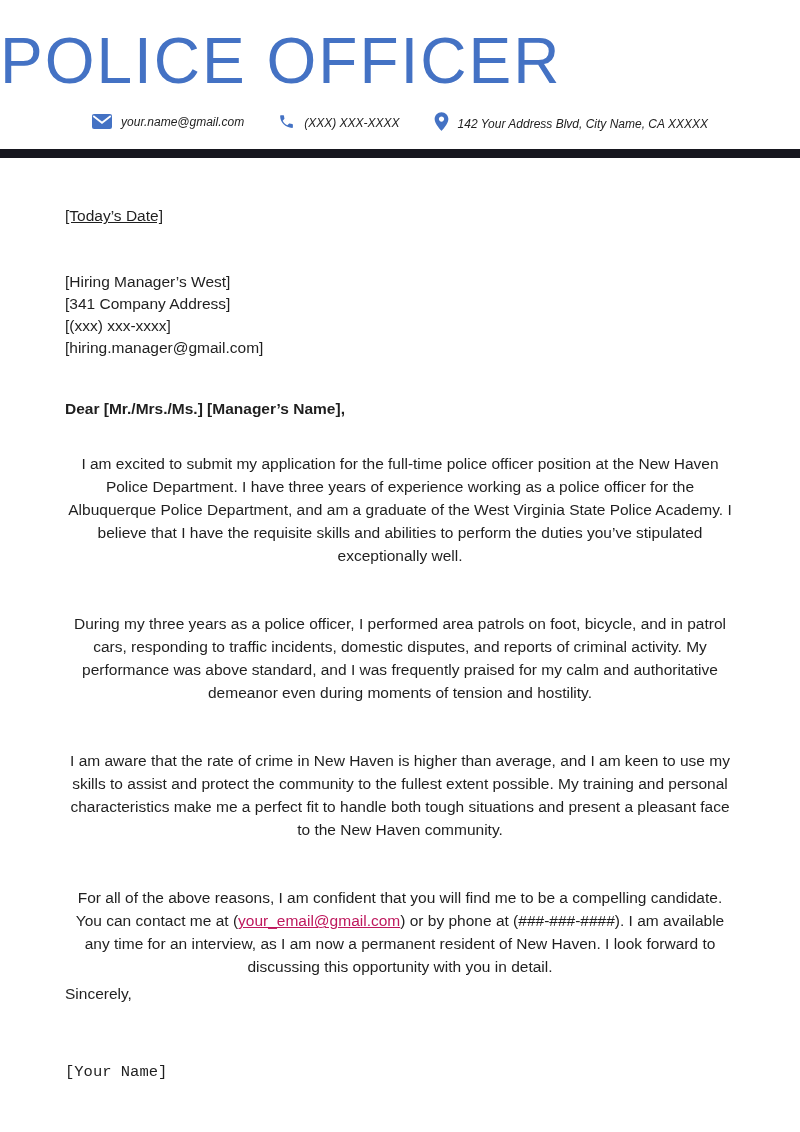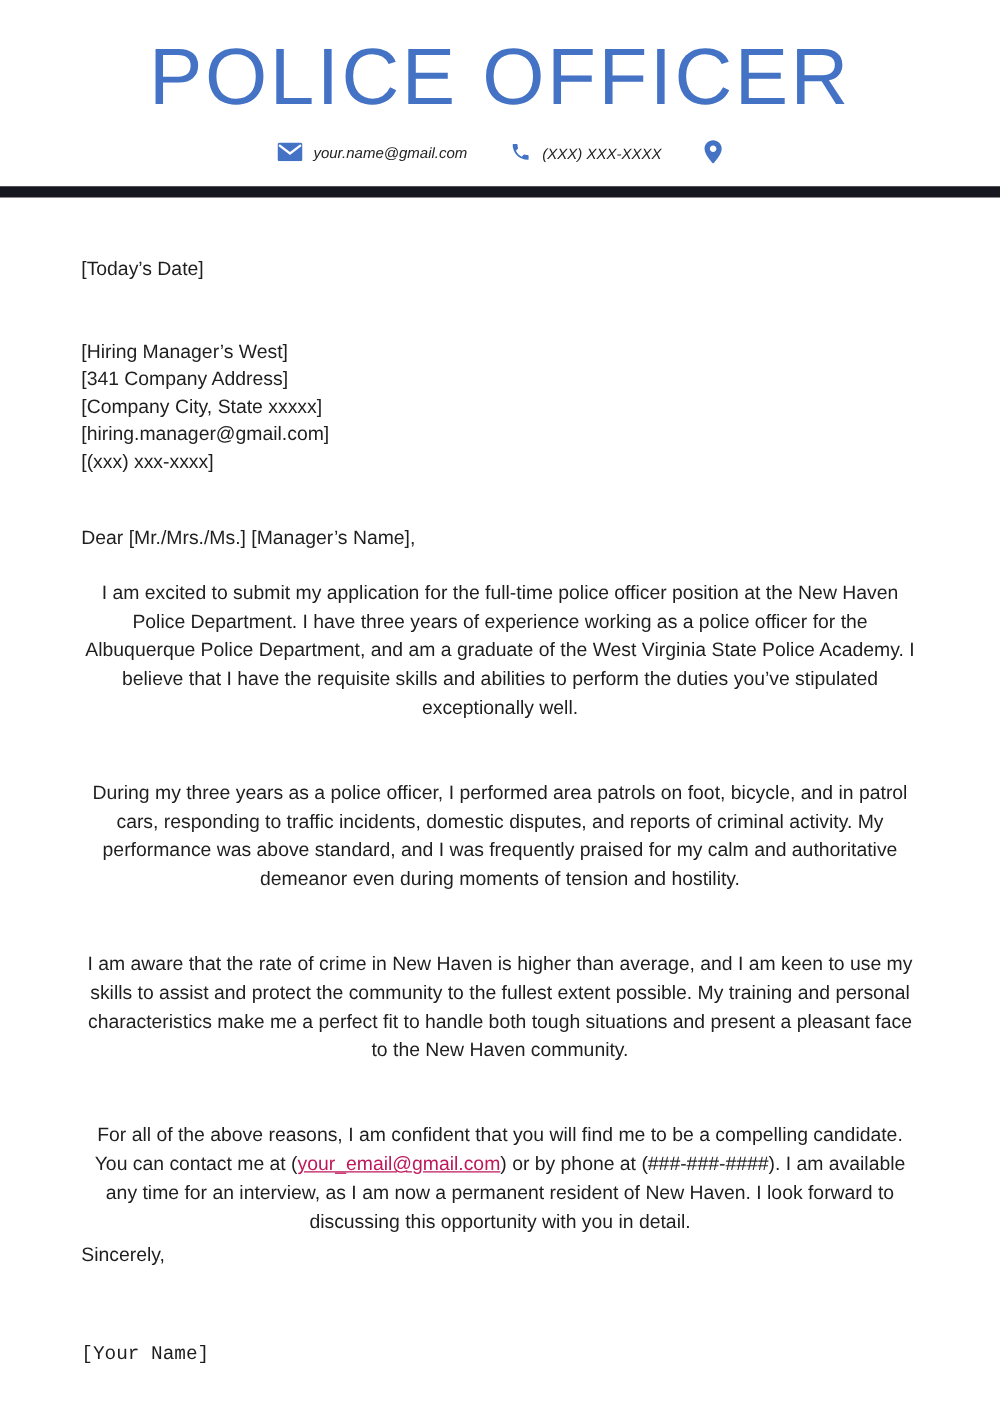--- a/index.html
+++ b/index.html
@@ -9,21 +9,20 @@
     min-height: 1132px;
     margin: 0 auto;
     font-family: "Liberation Sans", "DejaVu Sans", sans-serif;
     color: #1f1f1f;
     position: relative;
   }
 
   
   .header { padding-top: 26px; }
   .doc-title {
-    text-align: center;
     color: #4472c4;
     font-size: 64px;
     font-weight: 400;
     letter-spacing: 2px;
     line-height: 1.1;
     font-family: "Liberation Sans", sans-serif;
   }
   .contact-row {
     margin-top: 16px;
     display: flex;
@@ -50,24 +49,24 @@
     height: 9px;
     background: #17171f;
   }
 
   
   .letter {
     padding: 46px 65px 40px 65px;
     font-size: 15.5px;
     line-height: 23px;
   }
-  .date-line { margin-bottom: 44px; }
+  .date-line { margin-bottom: 44px; text-decoration: underline; }
   .recipient-block { margin-bottom: 38px; }
   .recipient-block div { line-height: 22px; }
-  .salutation { margin-bottom: 21px; }
+  .salutation { margin-bottom: 32px; font-weight: bold; }
   .para { margin-bottom: 45px; text-align: center; }
   .para:last-of-type { margin-bottom: 0; }
   .closing { margin-top: 4px; margin-bottom: 56px; }
   .signature { margin-bottom: 0; font-family: Liberation Mono, monospace; }
 
   a.inline-link {
     color: #be185d;
     text-decoration: underline;
     cursor: pointer;
   }
@@ -98,37 +97,37 @@
       </span>
       <span>(XXX) XXX-XXXX</span>
     </div>
 
     <div class="contact-item">
       <span class="icon">
         <svg width="15" height="19" viewBox="0 0 24 30" aria-hidden="true">
           <path fill="#4472c4" d="M12 0C5.9 0 1 4.9 1 11c0 8.25 11 19 11 19s11-10.75 11-19C23 4.9 18.1 0 12 0zm0 15.2c-2.32 0-4.2-1.88-4.2-4.2S9.68 6.8 12 6.8s4.2 1.88 4.2 4.2-1.88 4.2-4.2 4.2z"></path>
         </svg>
       </span>
+      <span>142 Your Address Blvd, City Name, CA XXXXX</span>
     </div>
 
   </div>
 
   <div class="divider-bar"></div>
 </div>
 
 <div class="letter">
 
   <div class="date-line">[Today’s Date]</div>
 
   <div class="recipient-block">
     <div>[Hiring Manager’s West]</div>
     <div>[341 Company Address]</div>
-    <div>[Company City, State xxxxx]</div>
+    <div>[(xxx) xxx-xxxx]</div>
     <div>[hiring.manager@gmail.com]</div>
-    <div>[(xxx) xxx-xxxx]</div>
   </div>
 
   <div class="salutation">Dear [Mr./Mrs./Ms.] [Manager’s Name],</div>
 
   <p class="para">I am excited to submit my application for the full-time police officer position at the New Haven Police Department. I have three years of experience working as a police officer for the Albuquerque Police Department, and am a graduate of the West Virginia State Police Academy. I believe that I have the requisite skills and abilities to perform the duties you’ve stipulated exceptionally well.</p>
 
   <p class="para">During my three years as a police officer, I performed area patrols on foot, bicycle, and in patrol cars, responding to traffic incidents, domestic disputes, and reports of criminal activity. My performance was above standard, and I was frequently praised for my calm and authoritative demeanor even during moments of tension and hostility.</p>
 
   <p class="para">I am aware that the rate of crime in New Haven is higher than average, and I am keen to use my skills to assist and protect the community to the fullest extent possible. My training and personal characteristics make me a perfect fit to handle both tough situations and present a pleasant face to the New Haven community.</p>
 

